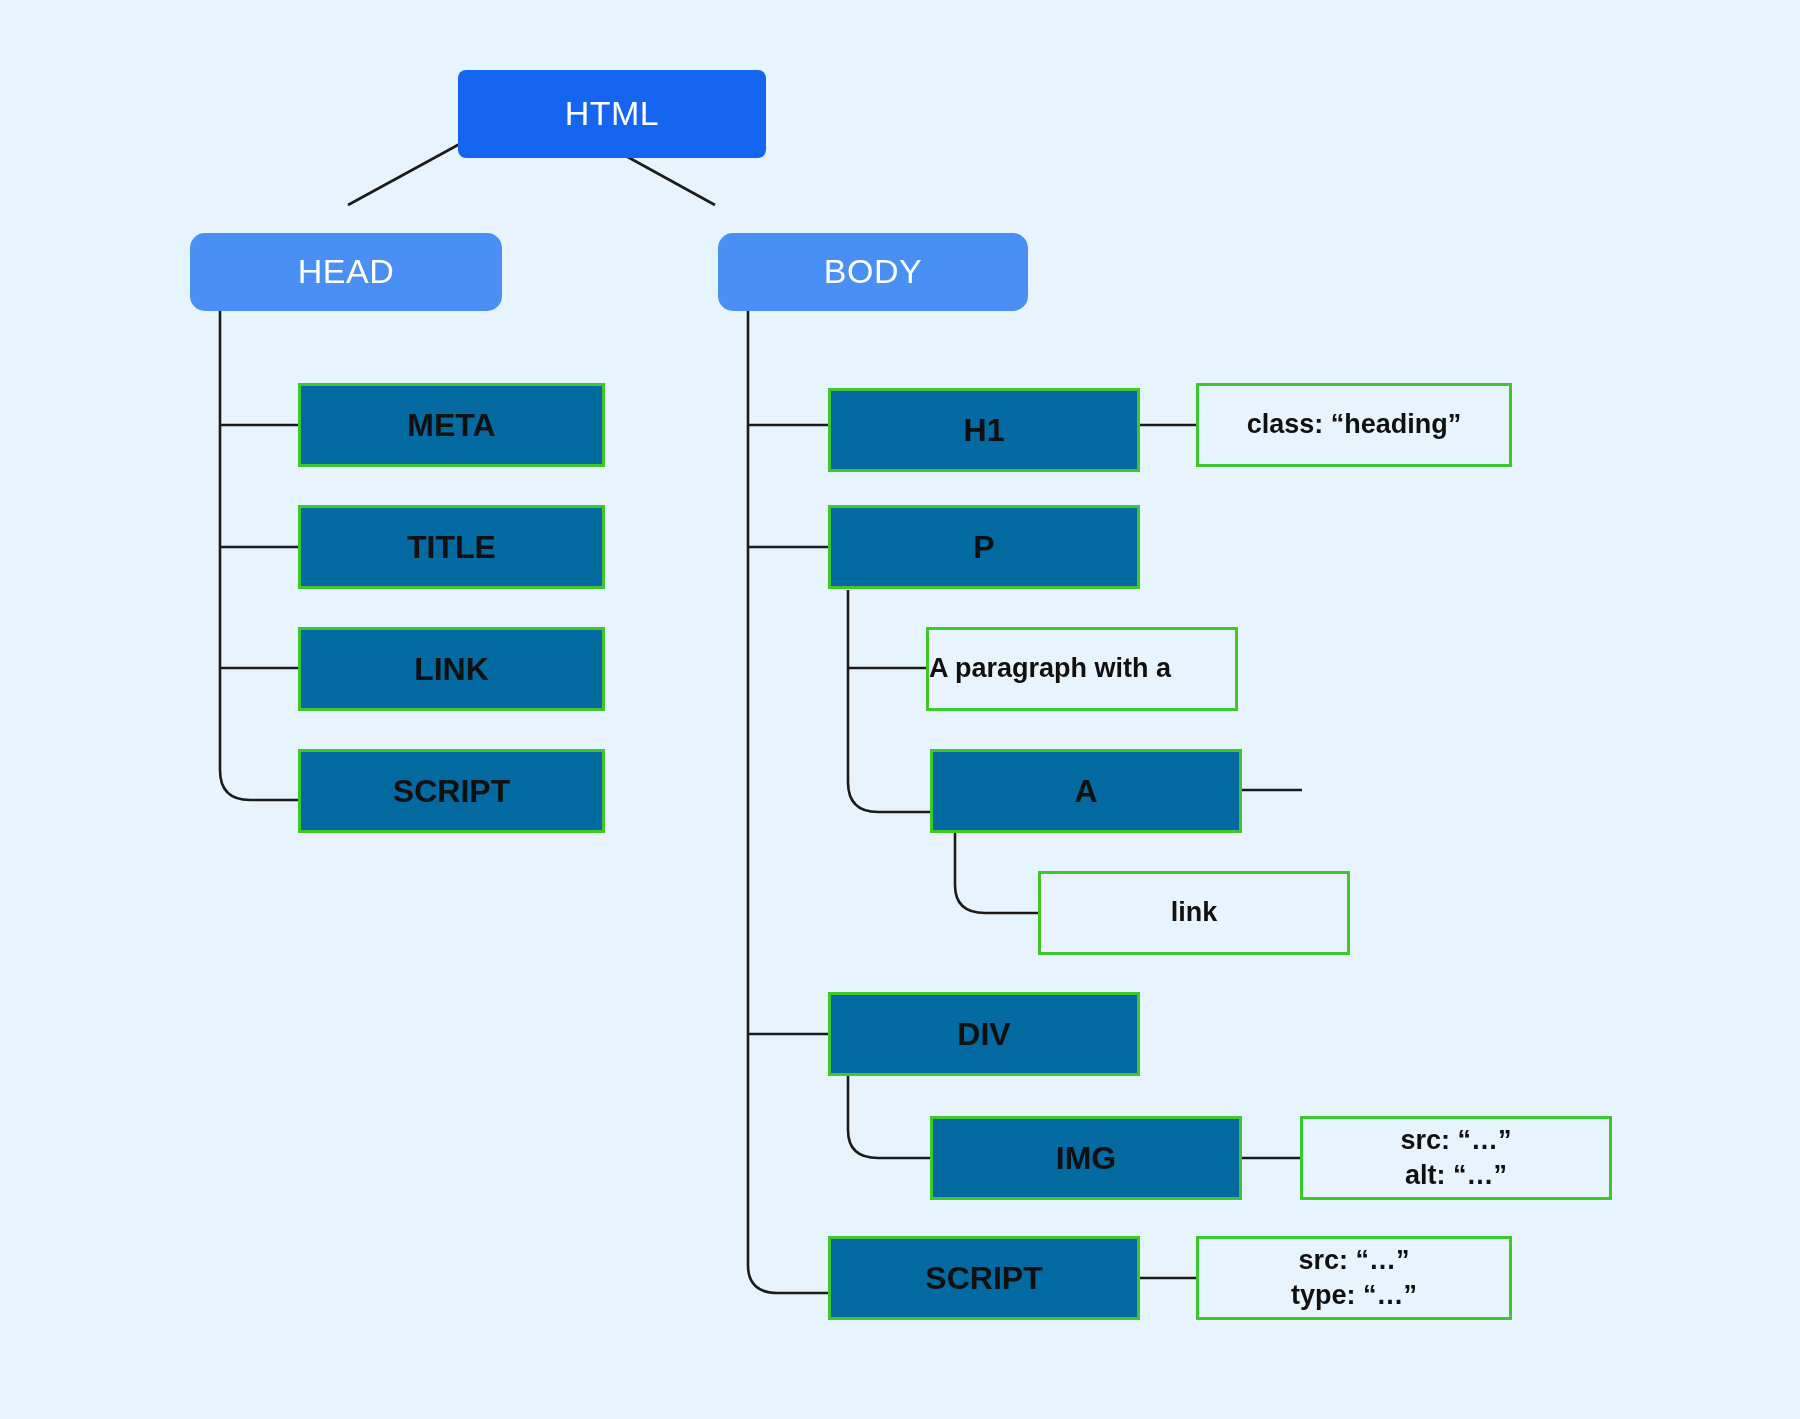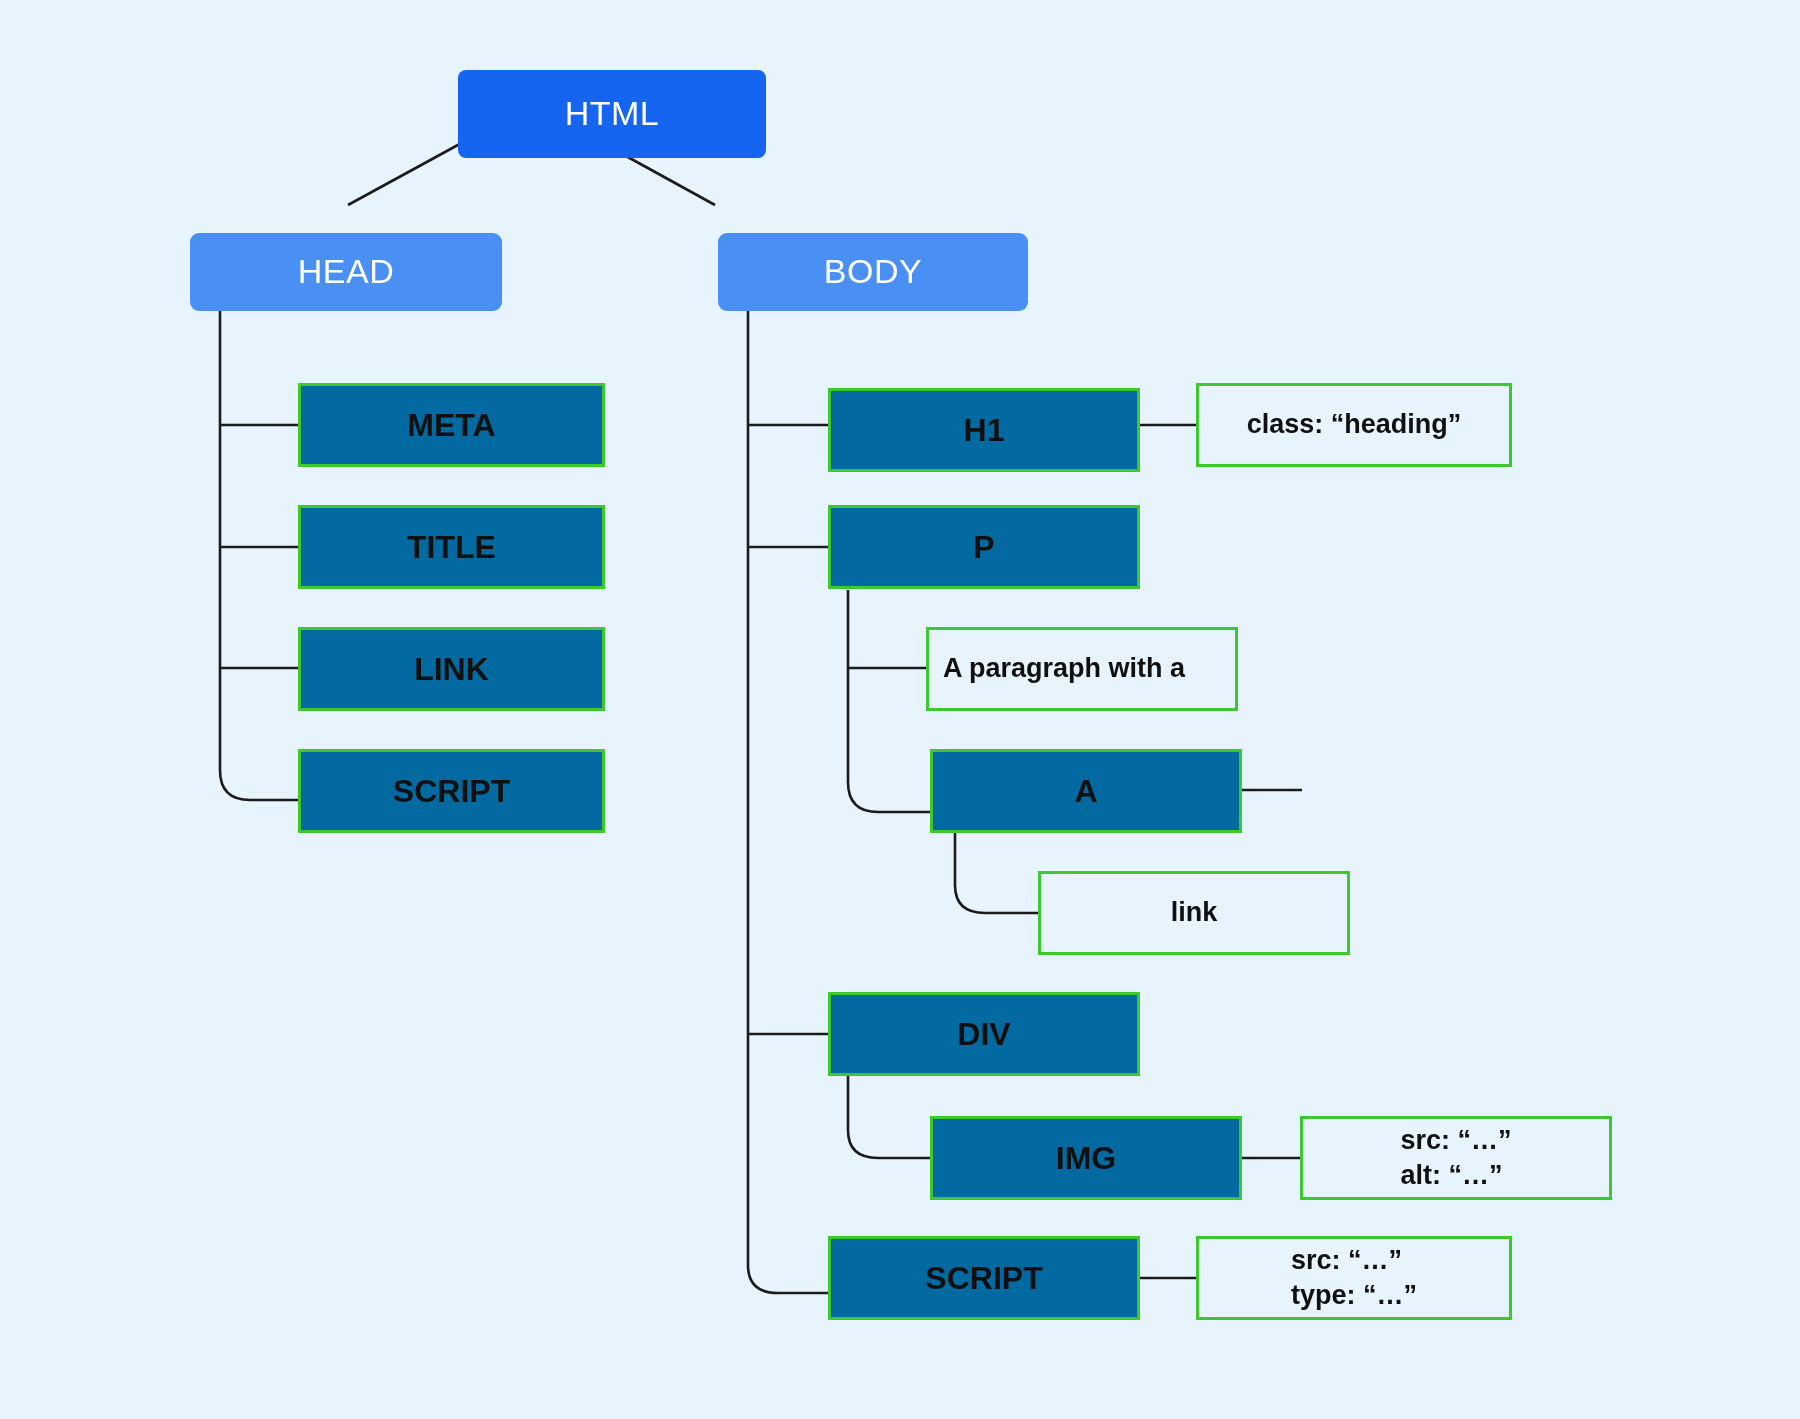--- a/index.html
+++ b/index.html
@@ -20,37 +20,37 @@
     position: absolute;
     left: 0; top: 0;
     width: 1800px; height: 1419px;
     pointer-events: none;
   }
   .node {
     position: absolute;
     display: flex;
     align-items: center;
     justify-content: center;
-    text-align: left;
+    text-align: center;
     line-height: 1.15;
   }
   
   .n-root {
     background: #1565f0;
     color: #ffffff;
     border-radius: 8px;
     font-size: 34px;
     font-weight: 400;
     letter-spacing: 0.5px;
   }
   
   .n-branch {
     background: #4a90f4;
     color: #ffffff;
-    border-radius: 9px;
+    border-radius: 15px;
     font-size: 34px;
     font-weight: 400;
     letter-spacing: 0.5px;
   }
   
   .n-el {
     background: #0369a1;
     border: 3px solid #3fc72e;
     color: #101010;
     font-size: 32px;
@@ -59,21 +59,21 @@
   
   .n-attr {
     background: transparent;
     border: 3px solid #3fc72e;
     color: #101010;
     font-size: 27px;
     font-weight: 700;
   }
   .n-attr.left {
     justify-content: flex-start;
-    padding-left: 14px;
+    padding-left: 0;
     text-align: left;
   }
   .n-attr .two-line {
     display: block;
     white-space: pre-line;
     line-height: 1.28;
   }
   
   #logo {
     position: absolute;

